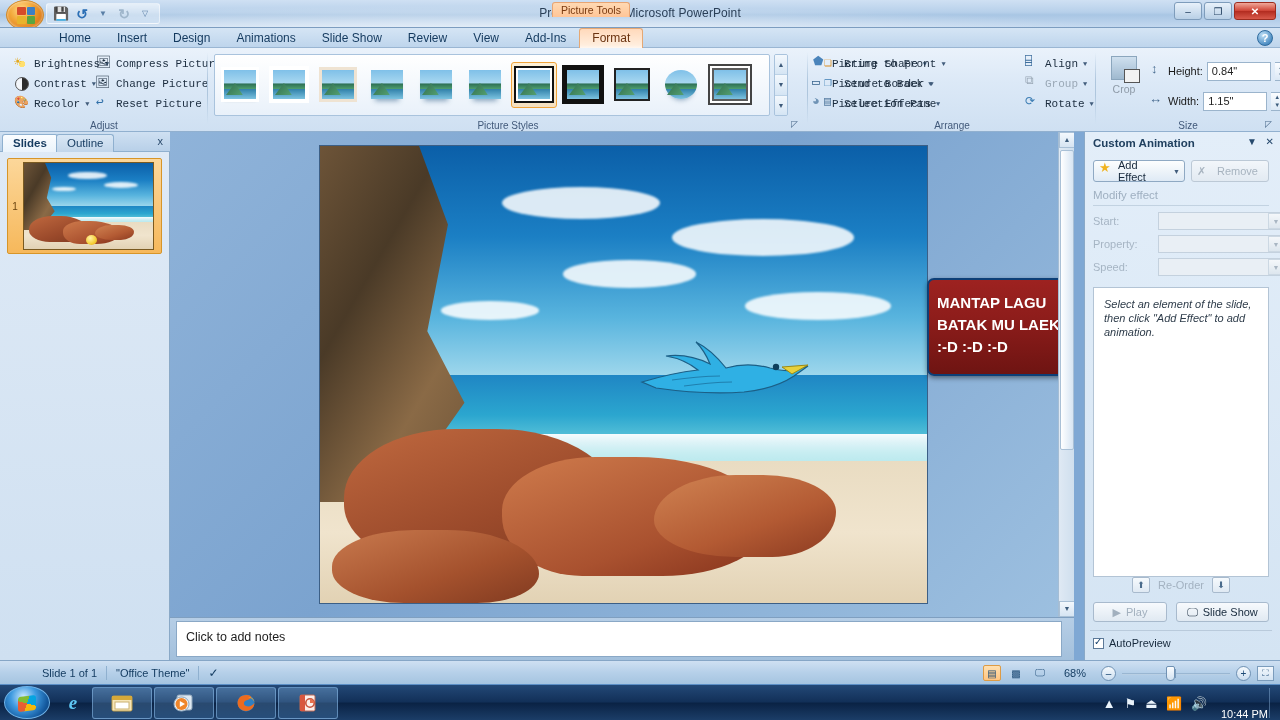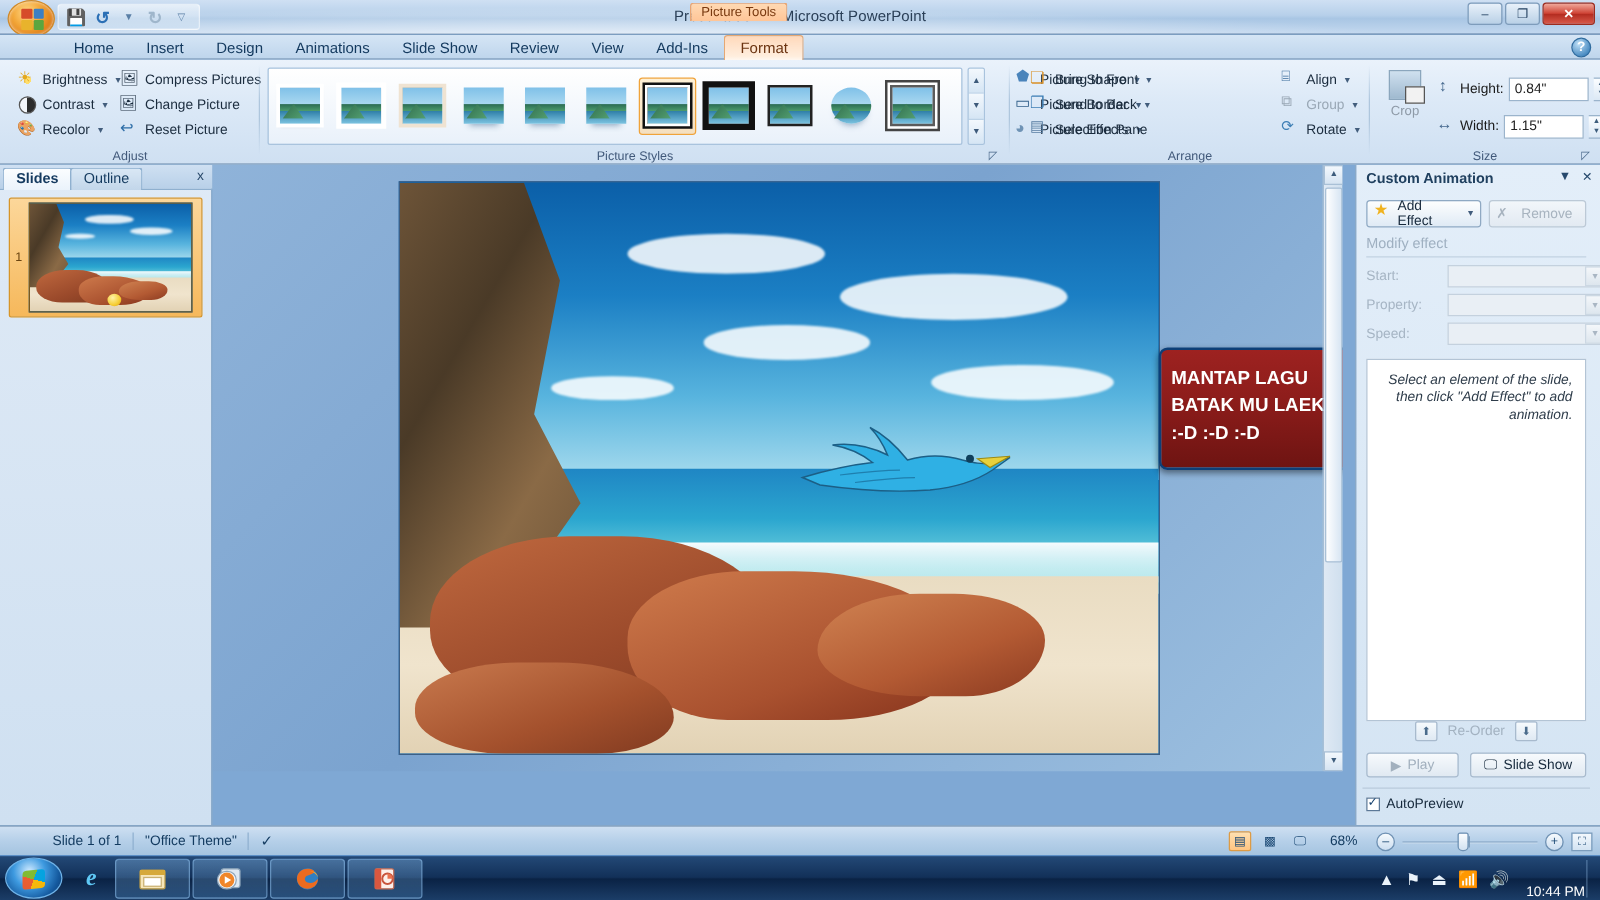--- a/index.html
+++ b/index.html
@@ -107,21 +107,21 @@
   .grp{ position:absolute; top:0; height:84px; }
   .grp-label{
     position:absolute; bottom:1px; width:100%; text-align:center;
     font-size:10px; color:#41597a;
   }
   .grp-sep{ position:absolute; top:4px; width:1px; height:72px; background:linear-gradient(180deg,rgba(255,255,255,0),#aec6dd 40%, #aec6dd 60%, rgba(255,255,255,0)); }
   .dlg-launcher{ position:absolute; bottom:2px; right:4px; width:11px; height:11px; font-size:9px; color:#4b6a8c; }
 
   .rb-item{
     display:flex; align-items:center; gap:4px; height:20px;
-    padding:1px 4px; font-size:11px; color:#1b2c3e; white-space:nowrap; border-radius:2px;
+    padding:1px 4px; font-size:11px; color:#1b2c3e; white-space:nowrap; border-radius:2px;font-family:Liberation Mono, monospace;
   }
   .rb-item.disabled{ color:#9aa8b6; }
   .ic{ width:16px; height:16px; position:relative; flex:0 0 16px; }
   .caret{ font-size:7px; color:#425d7c; margin-left:1px; }
 
   
   .ic-bright{ background:radial-gradient(circle at 50% 50%, #ffdf6e 0 26%, rgba(255,255,255,0) 27%); }
   .ic-bright:after{ content:"☀"; position:absolute; left:0; top:-2px; font-size:13px; color:#e3a81d; }
   .ic-contrast{ border-radius:50%; background:linear-gradient(90deg,#f3f6fa 50%, #2c2c2c 50%); border:1px solid #555; width:14px; height:14px; }
   .ic-recolor:after{ content:"🎨"; position:absolute; left:0; top:-1px; font-size:12px; filter:grayscale(.1); }
@@ -295,21 +295,21 @@
   .fld-arrow{
     width:16px; height:16px; margin-right:1px;
     background:linear-gradient(180deg,#f4f7fa,#dde6ee); border:1px solid #ccd8e3;
     font-size:7px; color:#a9b6c3; text-align:center; line-height:15px;
   }
   .anim-list{
     position:absolute; left:8px; top:283px; width:176px; height:289px;
     background:#fff; border:1px solid #b3c4d5; overflow:hidden;
   }
   .anim-hint{
-    margin:9px 10px 0 10px; font-size:11px; font-style:italic; color:#2e3c4a; line-height:14px;text-align:right;
+    margin:9px 10px 0 10px; font-size:11px; font-style:italic; color:#2e3c4a; line-height:14px;
   }
   .reorder-row{ position:absolute; left:8px; top:445px; width:176px; display:flex; align-items:center; justify-content:center; gap:8px; }
   .sqbtn{ width:18px; height:16px; border:1px solid #a8bacd; border-radius:2px;
     background:linear-gradient(180deg,#f6fafd,#dfe9f3); font-size:9px; color:#4b6c8c; text-align:center; line-height:14px; }
   .reorder-lbl{ font-size:11px; color:#a3b2c1; }
   .bottom-btns{ position:absolute; left:8px; top:470px; width:176px; display:flex; gap:9px; }
   .pbtn{
     height:20px; border:1px solid #a8bacd; border-radius:3px;
     background:linear-gradient(180deg,#f7fafd,#e0e9f2);
     display:flex; align-items:center; justify-content:center; gap:5px; font-size:11px;
@@ -716,20 +716,23 @@
         <div>:-D :-D :-D</div>
       </div>
 
       <div class="slide-vscroll">
         <div class="sv-btn">▲</div>
         <div class="sv-thumb"></div>
         <div class="sv-btn" style="position:absolute;bottom:0;left:0;">▼</div>
       </div>
     </div>
 
+    <div class="notes">
+      <div class="notes-inner">Click to add notes</div>
+    </div>
 
     <div class="rightpane">
       <div class="rp-head">
         <div class="rp-title">Custom Animation</div>
         <div class="hbtn" style="right:24px;">▼</div>
         <div class="hbtn" style="right:7px;">✕</div>
       </div>
 
       <div class="addeffect">
         <span class="ic star"></span>

